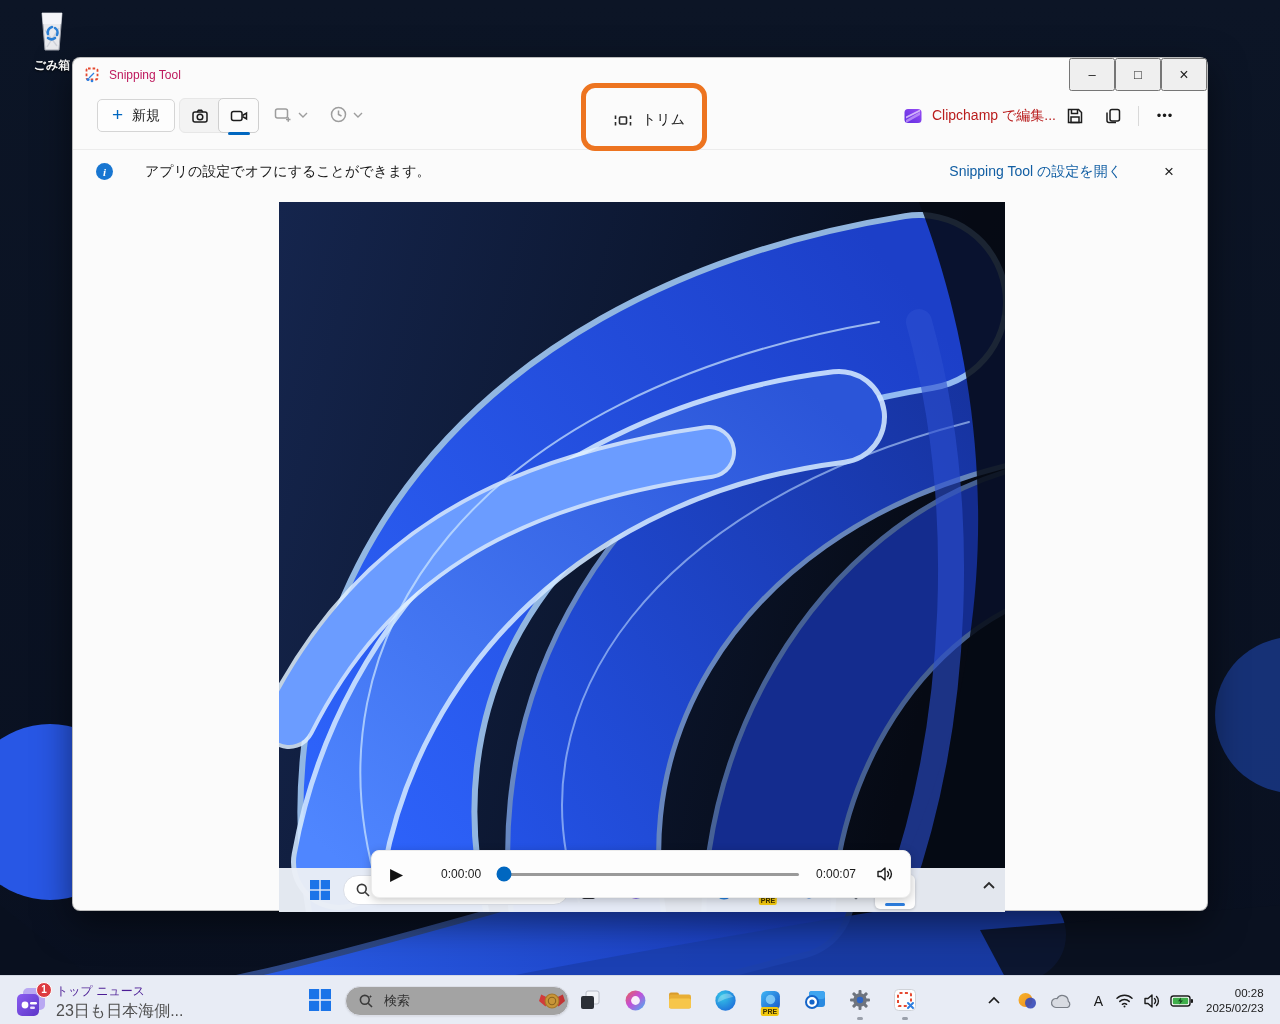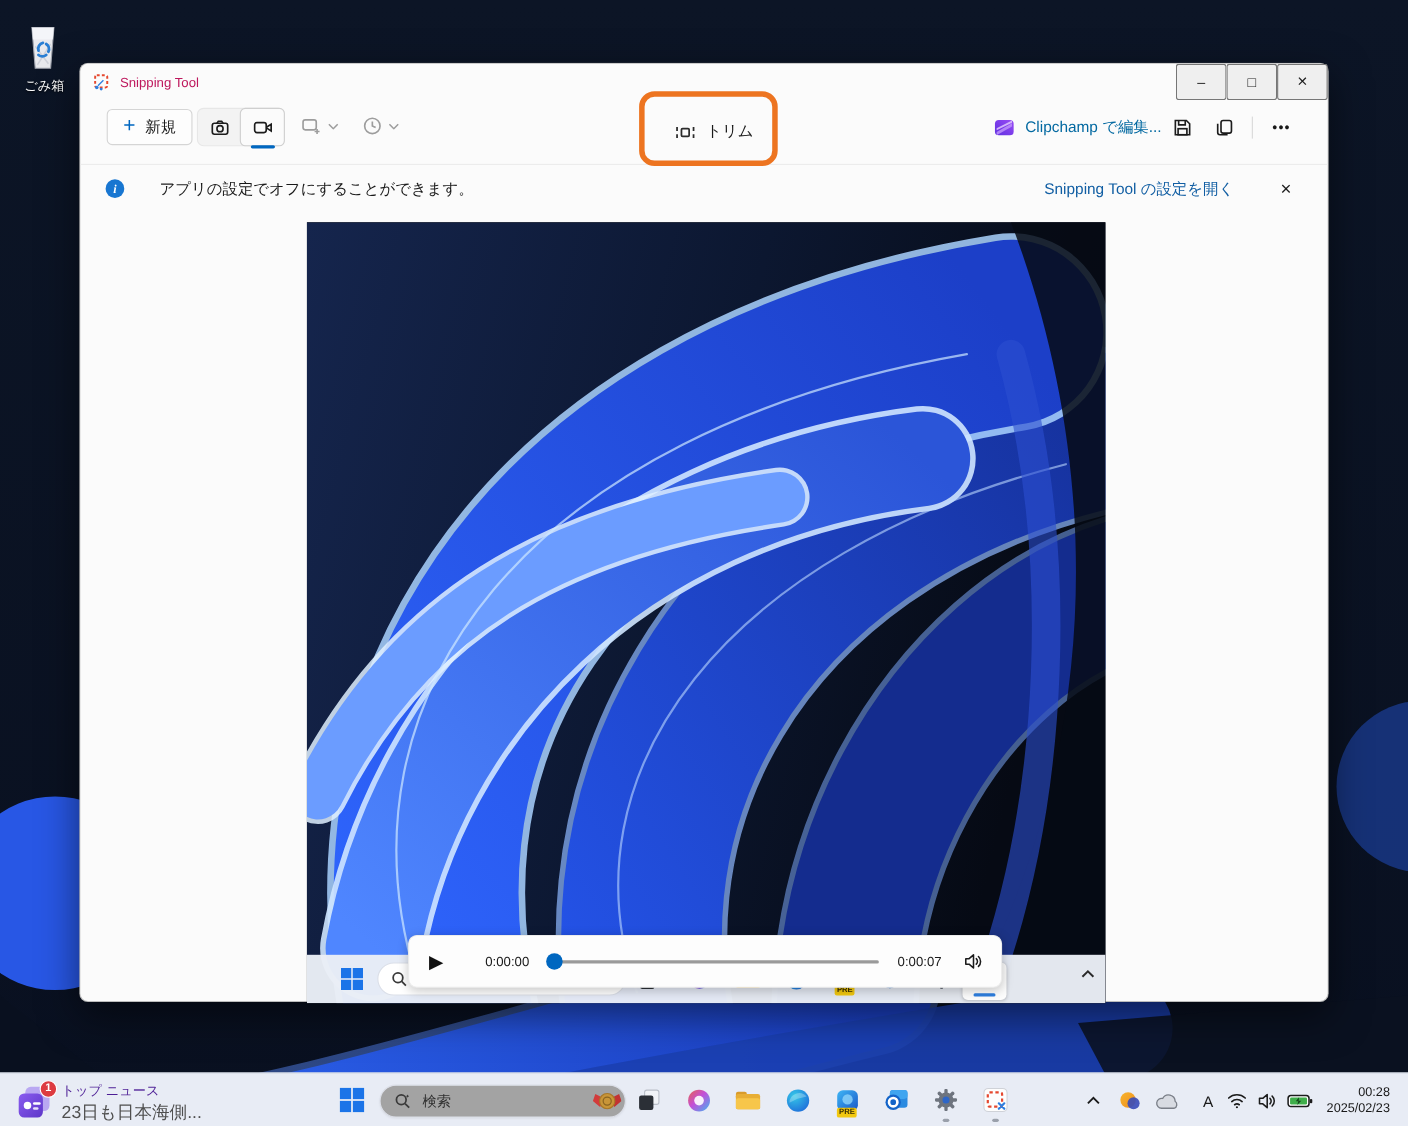--- a/index.html
+++ b/index.html
@@ -2,21 +2,21 @@
 <html><head>
 <meta charset="utf-8">
 <style>
   * { margin:0; padding:0; box-sizing:border-box; }
   body { width:1280px; height:1024px; overflow:hidden; background:#000;
          font-family:"Liberation Sans","DejaVu Sans",sans-serif; }
   .desktop { position:relative; width:1280px; height:1024px; background:#0a1120; overflow:hidden; }
   .desktop-bloom { position:absolute; left:0; top:0; }
 
   
-  .recycle-bin { position:absolute; left:22px; top:22px; width:60px; text-align:left; cursor:default; }
+  .recycle-bin { position:absolute; left:22px; top:10px; width:60px; text-align:center; cursor:default;font-weight:bold; }
   .rb-label { color:#fff; font-size:12px; margin-top:1px; text-shadow:0 1px 2px rgba(0,0,0,.9); }
 
   
   .window { position:absolute; left:72px; top:57px; width:1136px; height:854px;
             background:#fbfbfb; border-radius:8px; border:1px solid rgba(0,0,0,.25);
             box-shadow:0 12px 36px rgba(0,0,0,.5); }
   .titlebar { position:relative; height:33px; display:flex; align-items:center; padding-left:11px; }
   .titlebar .title { margin-left:9px; font-size:12px; color:#be185d; }
   .win-controls { position:absolute; right:0; top:0; display:flex; height:33px; }
   .win-btn { width:46px; height:33px; display:flex; align-items:center; justify-content:center;
@@ -31,21 +31,21 @@
                background:#f3f3f3; border:1px solid #e7e7e7; border-radius:6px; display:flex; }
   .seg { flex:1; display:flex; align-items:center; justify-content:center; }
   .seg-active { position:relative; background:#fbfbfb; border:1px solid #cfcfcf; border-radius:5px; margin:-1px; }
   .seg-underline { position:absolute; left:50%; transform:translateX(-50%); bottom:-3px;
                    width:22px; height:3px; border-radius:2px; background:#0067c0; }
   .dd { position:absolute; top:14px; display:flex; align-items:center; gap:5px; }
   .dd-shape { left:200px; } .dd-clock { left:256px; }
   .trim-btn { position:absolute; left:540px; top:12px; height:34px; display:flex; align-items:center;
               gap:9px; font-size:14px; color:#191919; background:transparent; border:none; }
   .toolbar-right { position:absolute; right:22px; top:8px; height:33px; display:flex; align-items:center; }
-  .clipchamp-btn { display:flex; align-items:center; gap:9px; font-size:14px; color:#0369a1;
+  .clipchamp-btn { display:flex; align-items:center; gap:9px; font-size:14px; color:#b91c1c;
                    background:transparent; border:none; }
   .icon-btn { width:38px; height:33px; display:flex; align-items:center; justify-content:center;
               background:transparent; border:none; }
   .tb-divider { width:1px; height:20px; background:#d9d9d9; margin:0 6px; }
   .more-btn { font-size:13px; letter-spacing:1px; color:#191919; background:transparent; border:none;
               width:40px; height:33px; }
 
   .infobar { position:relative; height:44px; border-top:1px solid #ececec; display:flex;
              align-items:center; padding:0 23px; font-size:14px; color:#191919; }
   .info-ic { width:17px; height:17px; border-radius:50%; background:#1876d1; color:#fff;

